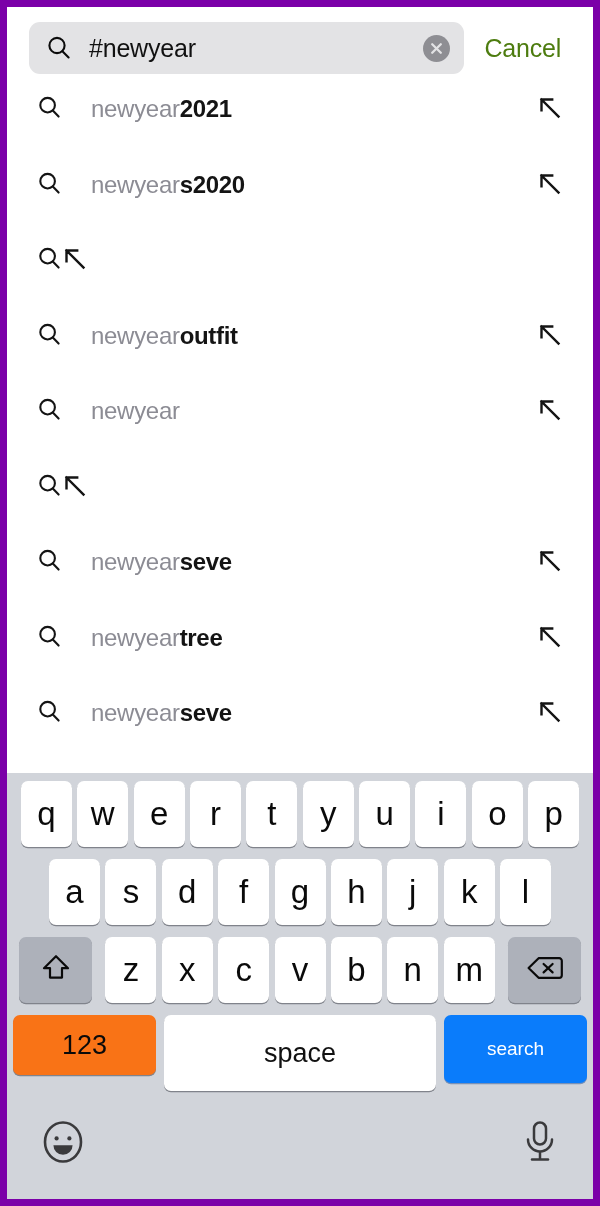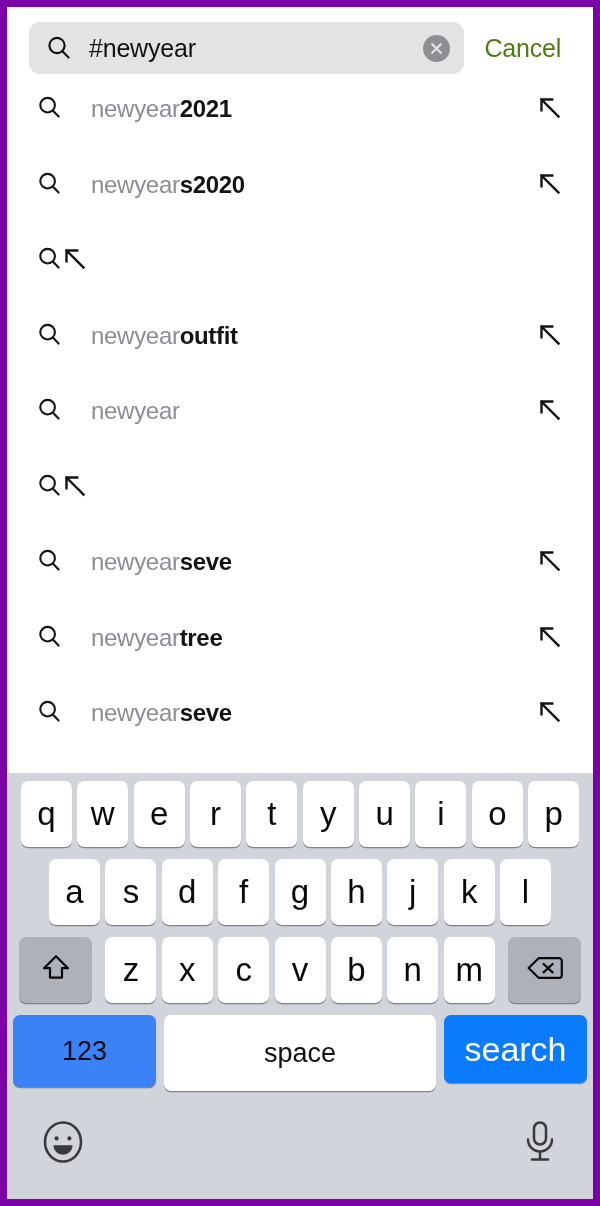--- a/index.html
+++ b/index.html
@@ -183,24 +183,24 @@
   .row3 .key-wide { margin: 0 2.7px; }
 
   .row3-spacer-l { width: 8px; }
   .row3-spacer-r { width: 8px; }
 
   .row4 {
     padding: 0 6px;
     margin-bottom: 10px;
   }
   .key-num {
-    background: #3b82f6;
+    background: #f97316;
     border-radius: 7px;
     box-shadow: 0 1.2px 0 rgba(100,104,112,0.75);
-    height: 72px;
+    height: 60px;
     width: 143px;
     display: flex; align-items: center; justify-content: center;
     font-size: 27px;
     color: #0a0a0a;
     cursor: pointer;
   }
   .key-space {
     background: #ffffff;
     border-radius: 7px;
     box-shadow: 0 1.2px 0 rgba(100,104,112,0.75);
@@ -212,21 +212,21 @@
     color: #111111;
     cursor: pointer;
   }
   .key-search {
     background: #0a7cfb;
     border-radius: 7px;
     box-shadow: 0 1.2px 0 rgba(60,100,160,0.6);
     height: 68px;
     width: 143px;
     display: flex; align-items: center; justify-content: center;
-    font-size: 34px;
+    font-size: 19px;
     color: #ffffff;
     cursor: pointer;
   }
 
   .kb-bottom {
     flex: 1 1 auto;
     display: flex;
     align-items: center;
     justify-content: space-between;
     padding: 0 34px 12px 34px;

